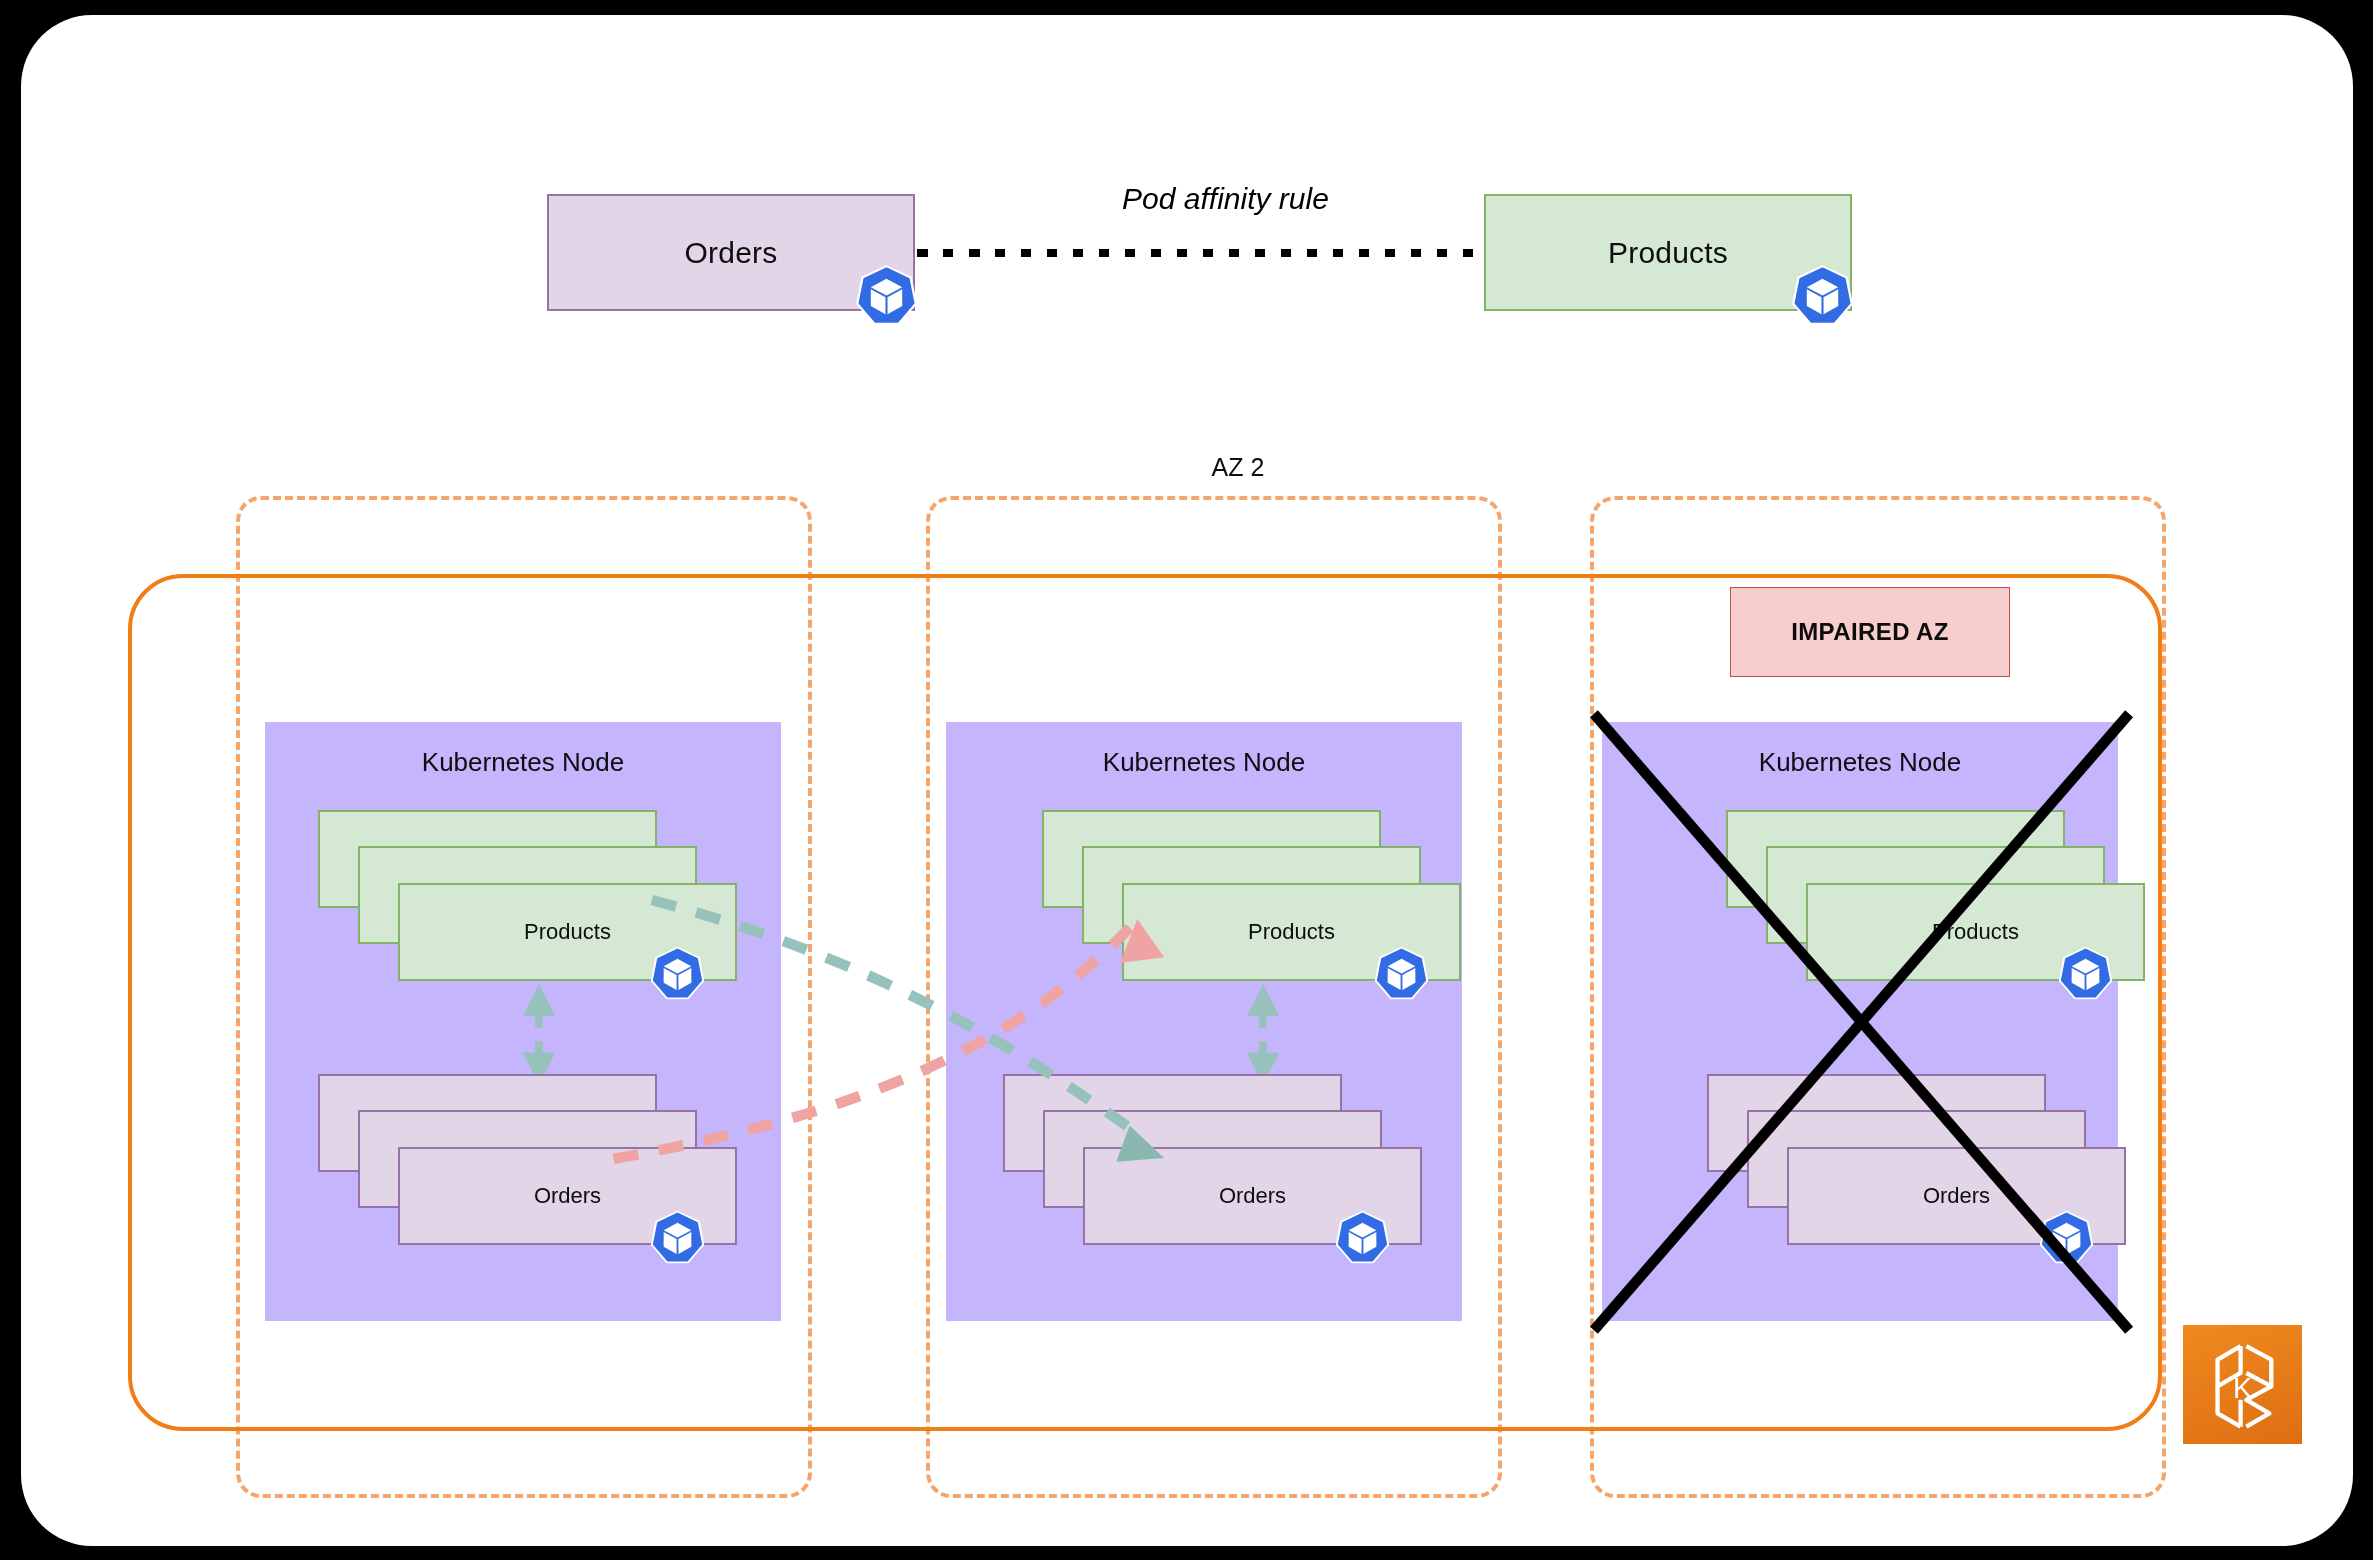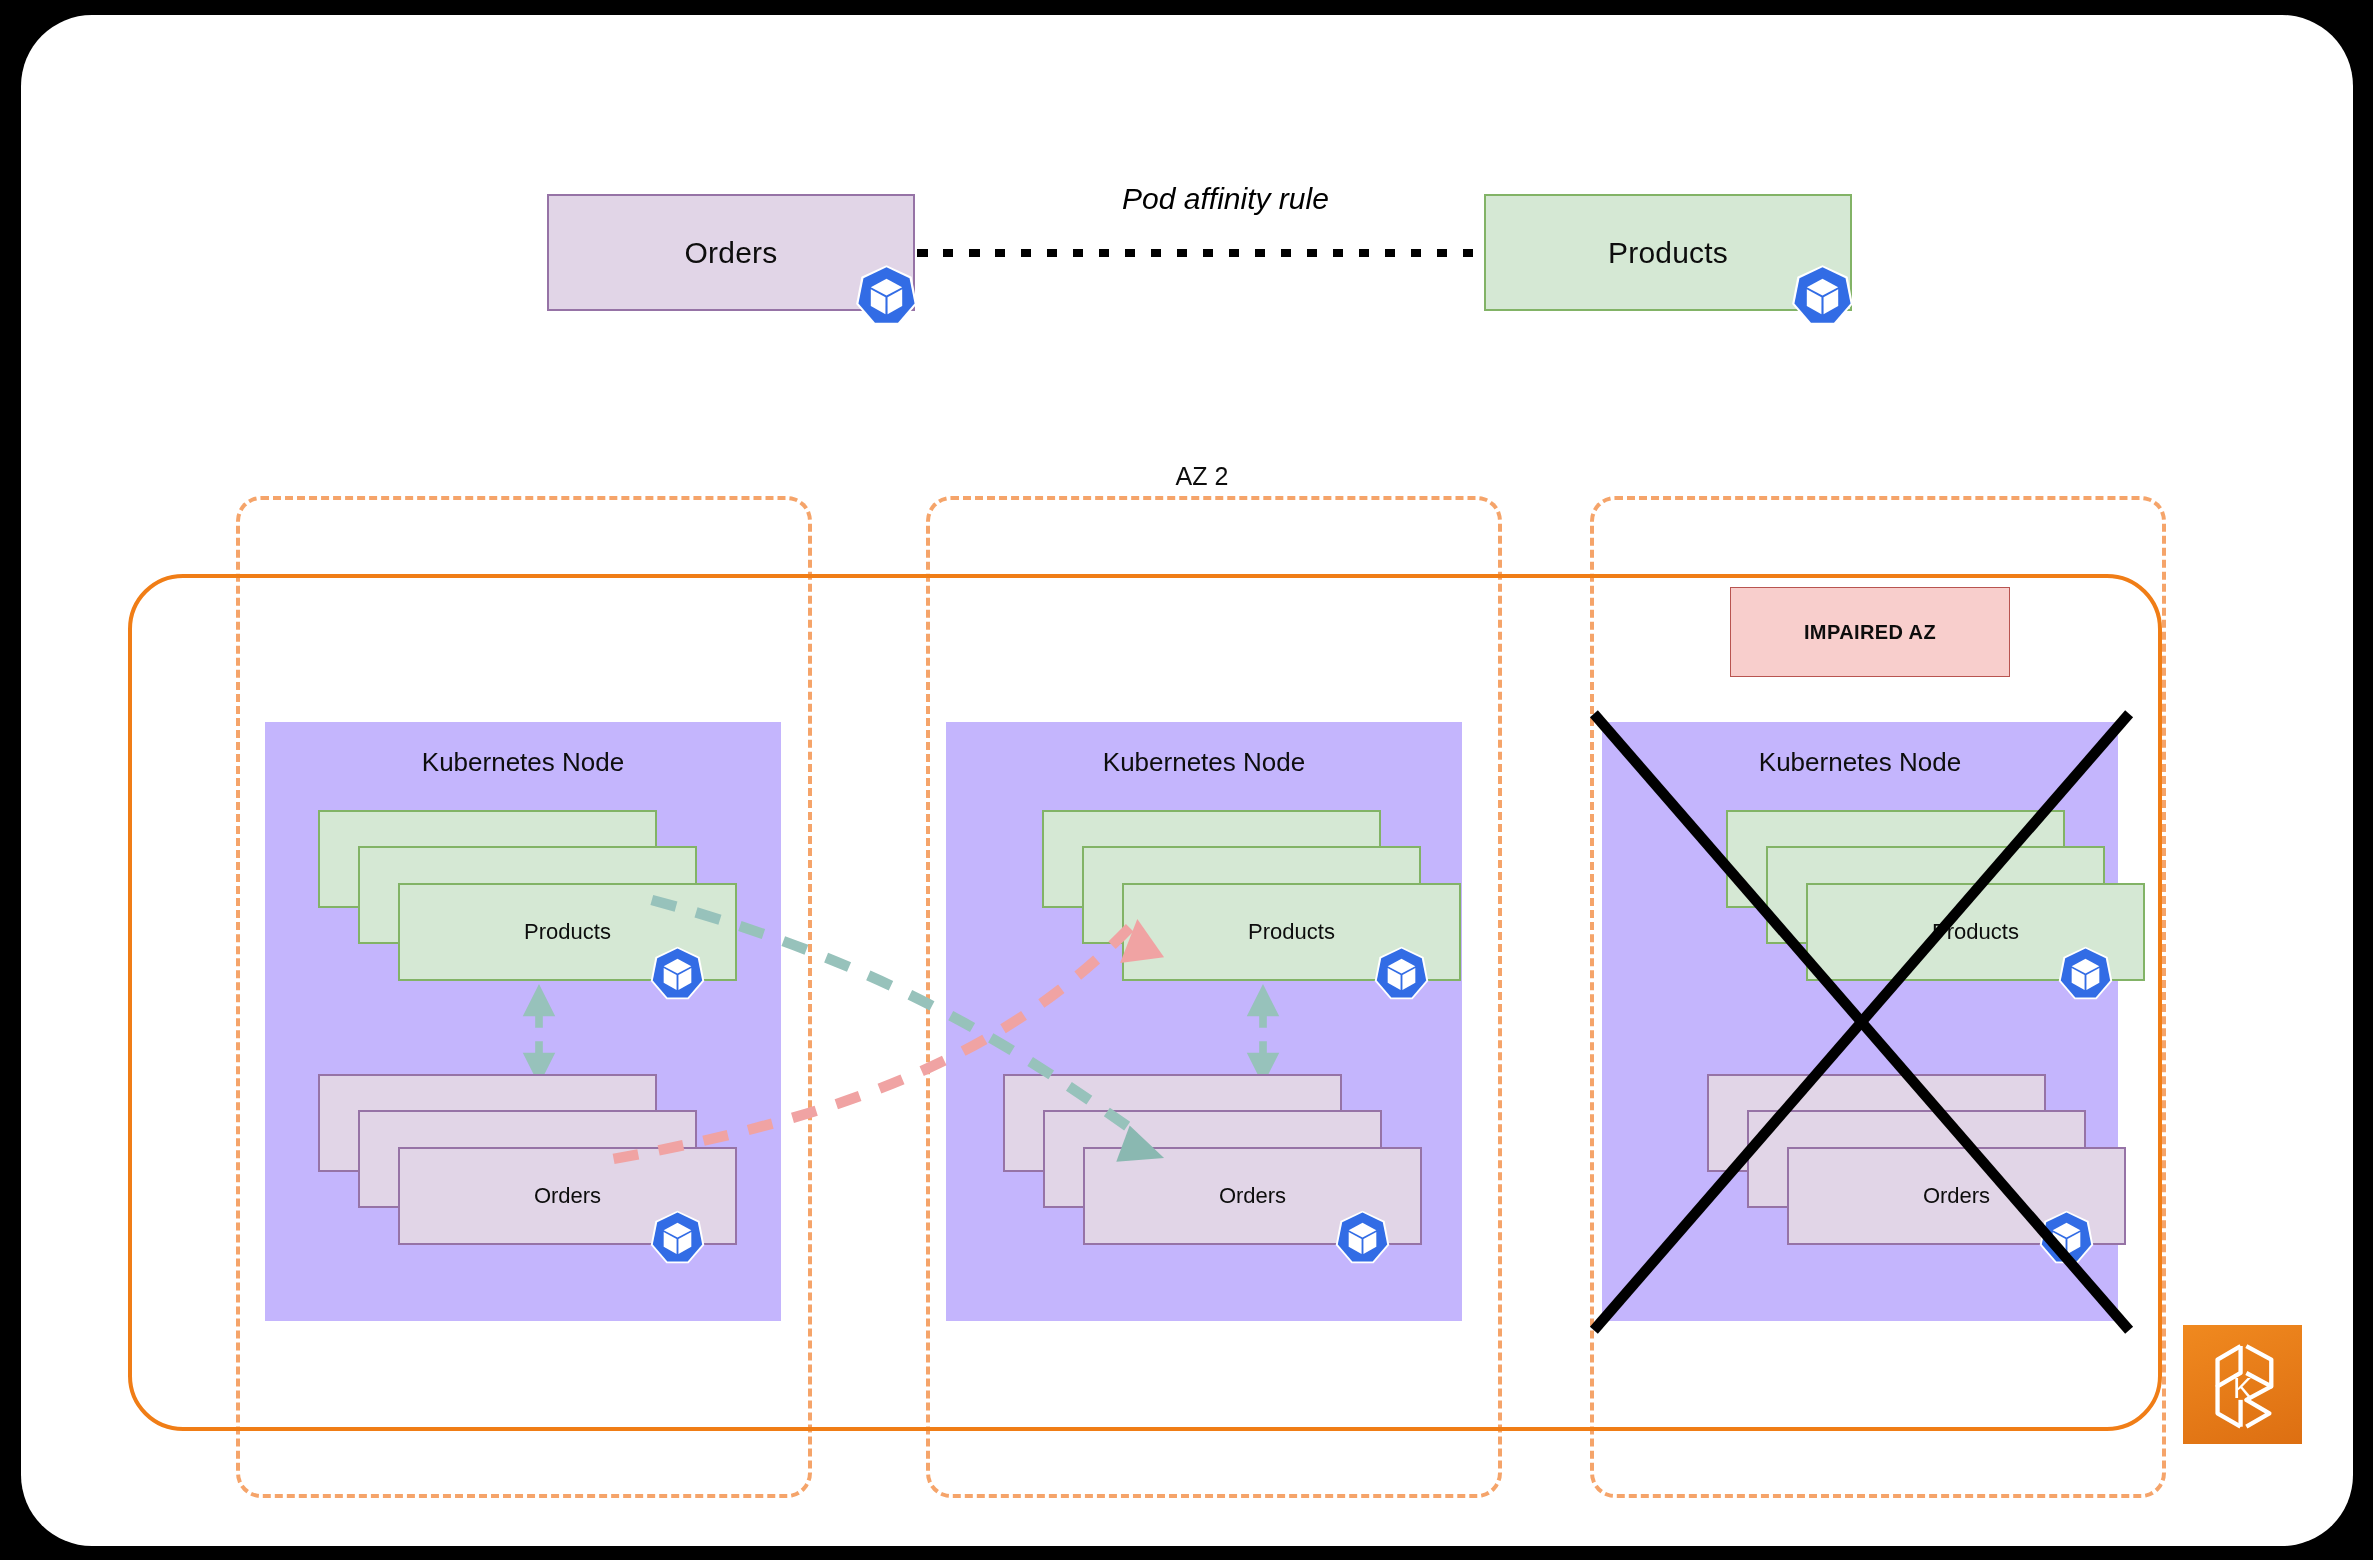--- a/index.html
+++ b/index.html
@@ -64,21 +64,21 @@
   .az2 { left: 905px;  width: 576px; }
   .az3 { left: 1569px; width: 576px; }
 
   .az-title {
     position: absolute;
     top: 438px; height: 32.5px;
     font-size: 25px; color: #0d0d0d;
     text-align: center;
   }
   .az-title.t1 { left: 215px;  width: 576px; }
-  .az-title.t2 { left: 893px;  width: 576px; margin-top: 9px; }
+  .az-title.t2 { left: 929px;  width: 576px; }
   .az-title.t3 { left: 1569px; width: 576px; }
 
   
   .cluster-box {
     position: absolute;
     left: 107px; top: 559px;
     width: 2034px; height: 857px;
     border: 4.8px solid #f07d16;
     border-radius: 55px;
   }
@@ -131,21 +131,21 @@
     pointer-events: none;
   }
 
   
   .impaired {
     position: absolute;
     left: 1709px; top: 572px;
     width: 280px; height: 90px;
     background: #f8cecc; border: 1.9px solid #b85450;
     display: flex; align-items: center; justify-content: center;
-    font-size: 20px; font-weight: bold; color: #0d0d0d;
+    font-size: 24px; font-weight: bold; color: #0d0d0d;
     letter-spacing: 0.4px;
   }
 
   
   .cross { position: absolute; left: 1568px; top: 694px; width: 545px; height: 626px; }
 
   
   .eks-logo {
     position: absolute;
     left: 2162px; top: 1310px;

